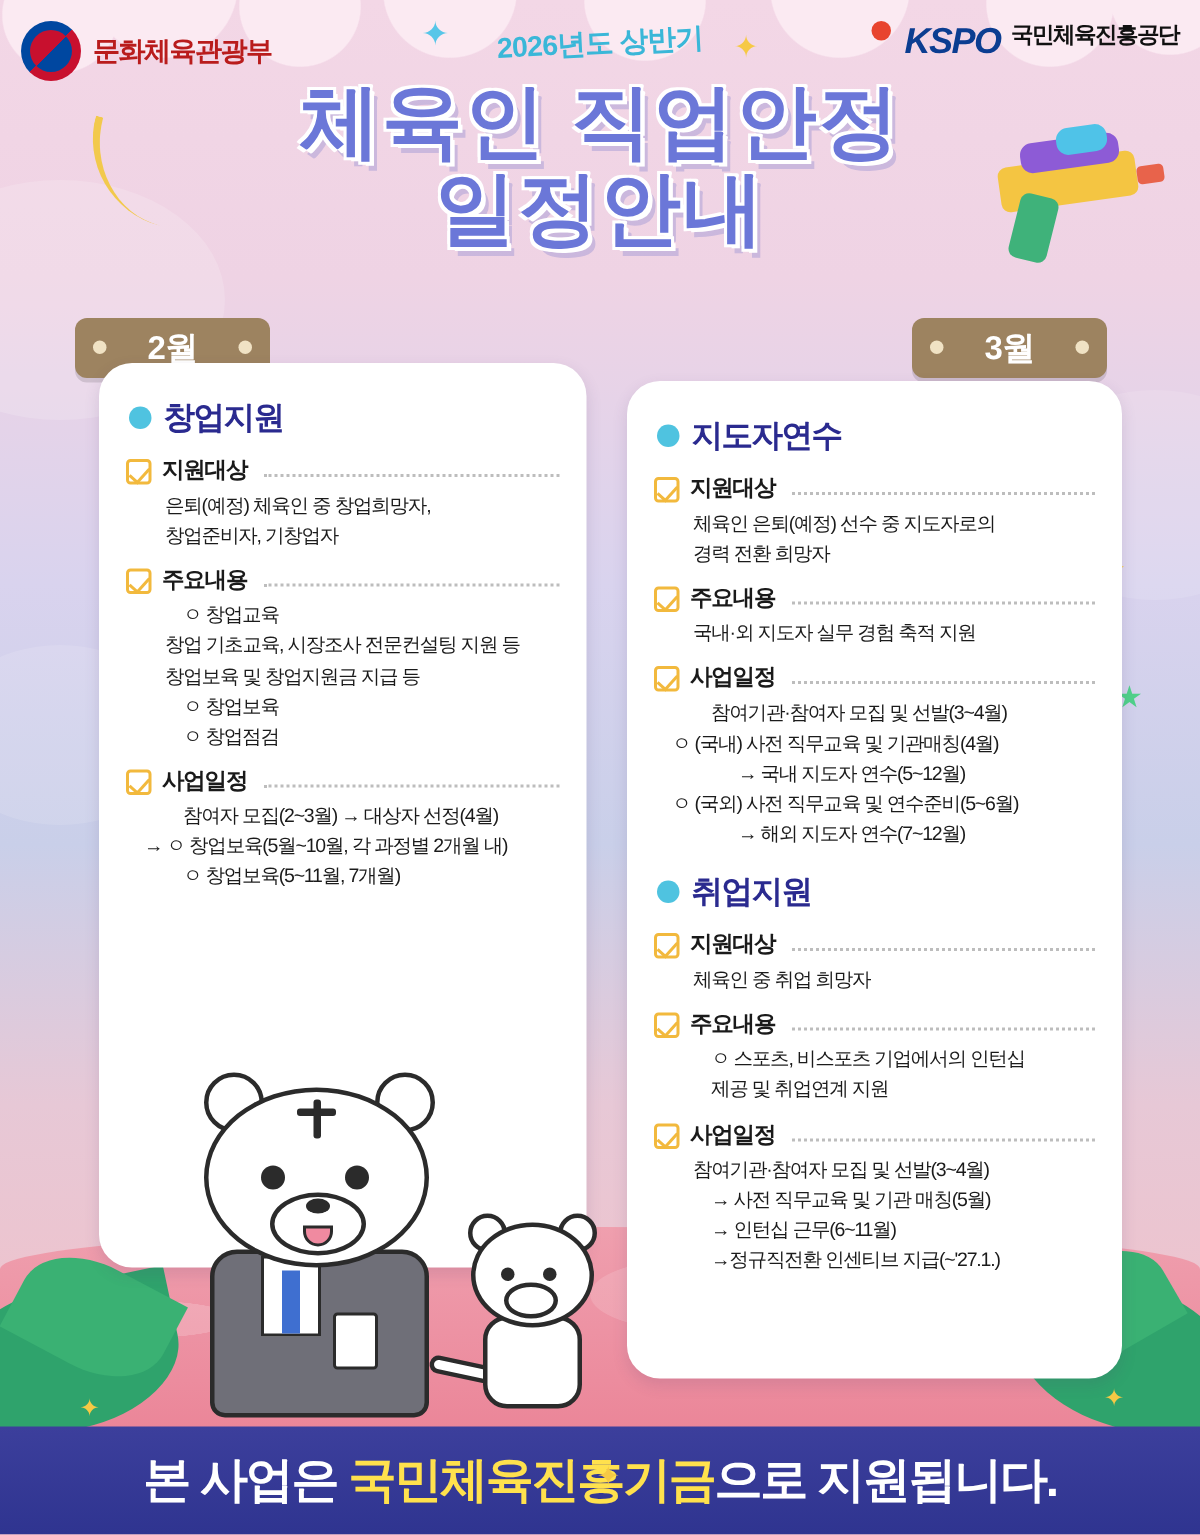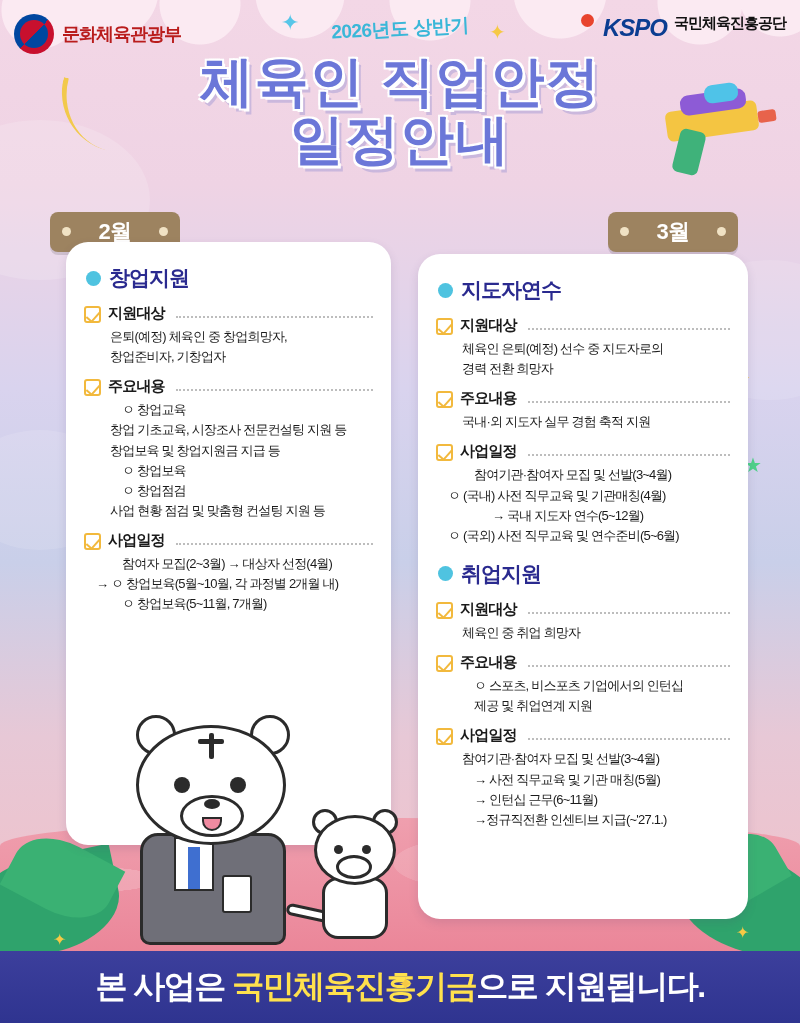--- a/index.html
+++ b/index.html
@@ -242,21 +242,20 @@
         <div class="check"></div>
         <div class="label">주요내용</div>
         <div class="dotline"></div>
       </div>
       <div class="lines">
         <div class="line ind">ㅇ 창업교육</div>
         <div class="line">창업 기초교육, 시장조사 전문컨설팅 지원 등</div>
         <div class="line">창업보육 및 창업지원금 지급 등</div>
         <div class="line ind">ㅇ 창업보육</div>
         <div class="line ind">ㅇ 창업점검</div>
-        <div class="line">사업 현황 점검 및 맞춤형 컨설팅 지원 등</div>
       </div>
     </div>
 
     <div class="group">
       <div class="group-head">
         <div class="check"></div>
         <div class="label">사업일정</div>
         <div class="dotline"></div>
       </div>
       <div class="lines">
@@ -303,20 +302,21 @@
       <div class="group-head">
         <div class="check"></div>
         <div class="label">사업일정</div>
         <div class="dotline"></div>
       </div>
       <div class="lines">
         <div class="line ind">참여기관·참여자 모집 및 선발(3~4월)</div>
         <div class="line neg">ㅇ (국내) 사전 직무교육 및 기관매칭(4월)</div>
         <div class="line ind2">→ 국내 지도자 연수(5~12월)</div>
         <div class="line neg">ㅇ (국외) 사전 직무교육 및 연수준비(5~6월)</div>
+        <div class="line ind2">→ 해외 지도자 연수(7~12월)</div>
       </div>
     </div>
 
     <div class="sec-title" style="margin-top:14px;">
       <div class="sec-dot"></div>
       <div class="txt">취업지원</div>
     </div>
 
     <div class="group">
       <div class="group-head">

